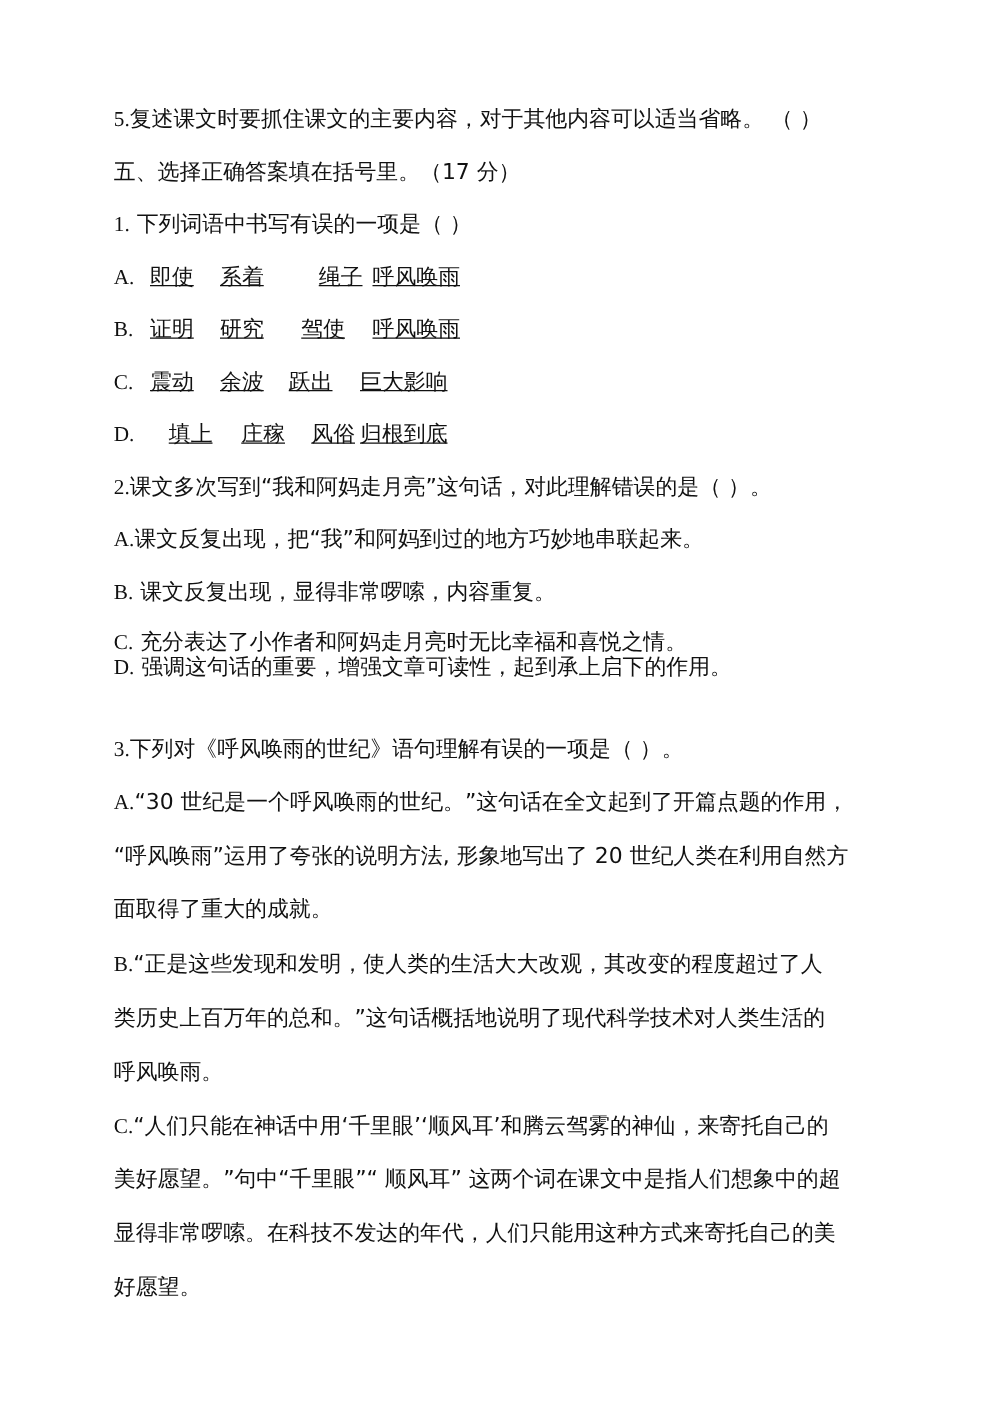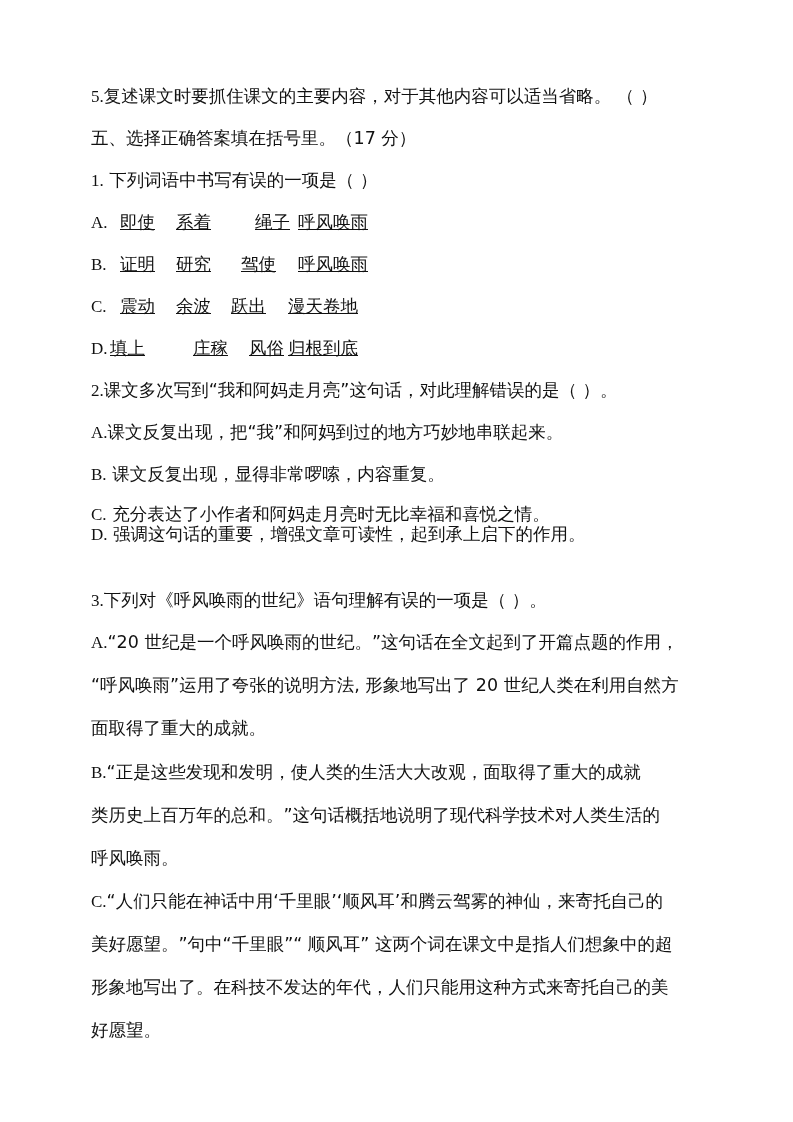--- a/index.html
+++ b/index.html
@@ -67,25 +67,25 @@
     <span class="opt-word" style="position:absolute;left:29px">证明</span>
     <span class="opt-word" style="position:absolute;left:85px">研究</span>
     <span class="opt-word" style="position:absolute;left:150px">驾使</span>
     <span class="opt-word" style="position:absolute;left:207px">呼风唤雨</span>
   </div>
   <div class="line" style="top:210px">
     <span class="label">C.</span>
     <span class="opt-word" style="position:absolute;left:29px">震动</span>
     <span class="opt-word" style="position:absolute;left:85px">余波</span>
     <span class="opt-word" style="position:absolute;left:140px">跃出</span>
-    <span class="opt-word" style="position:absolute;left:197px">漫天卷地</span>
+    <span class="opt-word" style="position:absolute;left:197px">巨大影响</span>
   </div>
   <div class="line" style="top:252px">
     <span class="label">D.</span>
-    <span class="opt-word" style="position:absolute;left:19px">填上</span>
+    <span class="opt-word" style="position:absolute;left:44px">填上</span>
     <span class="opt-word" style="position:absolute;left:102px">庄稼</span>
     <span class="opt-word" style="position:absolute;left:158px">风俗</span>
     <span class="opt-word" style="position:absolute;left:197px">归根到底</span>
   </div>
 
   <div class="line" style="top:294px">
     <span class="label">2.</span><span>课文多次写到“我和阿妈走月亮”这句话，对此理解错误的是（      ）。</span>
   </div>
   <div class="line" style="top:336px">
     <span class="label">A.</span><span>课文反复出现，把“我”和阿妈到过的地方巧妙地串联起来。</span>
@@ -98,45 +98,45 @@
   </div>
   <div class="line" style="top:438px">
     <span class="label">D.</span><span> 强调这句话的重要，增强文章可读性，起到承上启下的作用。</span>
   </div>
 
   <div class="line" style="top:504px">
     <span class="label">3.</span><span>下列对《呼风唤雨的世纪》语句理解有误的一项是（      ）。</span>
   </div>
 
   <div class="line" style="top:546px">
-    <span class="label">A.</span><span>“20 世纪是一个呼风唤雨的世纪。”这句话在全文起到了开篇点题的作用，</span>
+    <span class="label">A.</span><span>“30 世纪是一个呼风唤雨的世纪。”这句话在全文起到了开篇点题的作用，</span>
   </div>
   <div class="line" style="top:589px">
     <span>“呼风唤雨”运用了夸张的说明方法, 形象地写出了 20 世纪人类在利用自然方</span>
   </div>
   <div class="line" style="top:632px">
     <span>面取得了重大的成就。</span>
   </div>
 
   <div class="line" style="top:676px">
-    <span class="label">B.</span><span>“正是这些发现和发明，使人类的生活大大改观，面取得了重大的成就</span>
+    <span class="label">B.</span><span>“正是这些发现和发明，使人类的生活大大改观，其改变的程度超过了人</span>
   </div>
   <div class="line" style="top:719px">
     <span>类历史上百万年的总和。”这句话概括地说明了现代科学技术对人类生活的</span>
   </div>
   <div class="line" style="top:762px">
     <span>呼风唤雨。</span>
   </div>
 
   <div class="line" style="top:805px">
     <span class="label">C.</span><span>“人们只能在神话中用‘千里眼’‘顺风耳’和腾云驾雾的神仙，来寄托自己的</span>
   </div>
   <div class="line" style="top:848px">
     <span>美好愿望。”句中“千里眼”“ 顺风耳” 这两个词在课文中是指人们想象中的超</span>
   </div>
   <div class="line" style="top:891px">
-    <span>形象地写出了。在科技不发达的年代，人们只能用这种方式来寄托自己的美</span>
+    <span>显得非常啰嗦。在科技不发达的年代，人们只能用这种方式来寄托自己的美</span>
   </div>
   <div class="line" style="top:934px">
     <span>好愿望。</span>
   </div>
 
 </div>
 
 </body></html>

